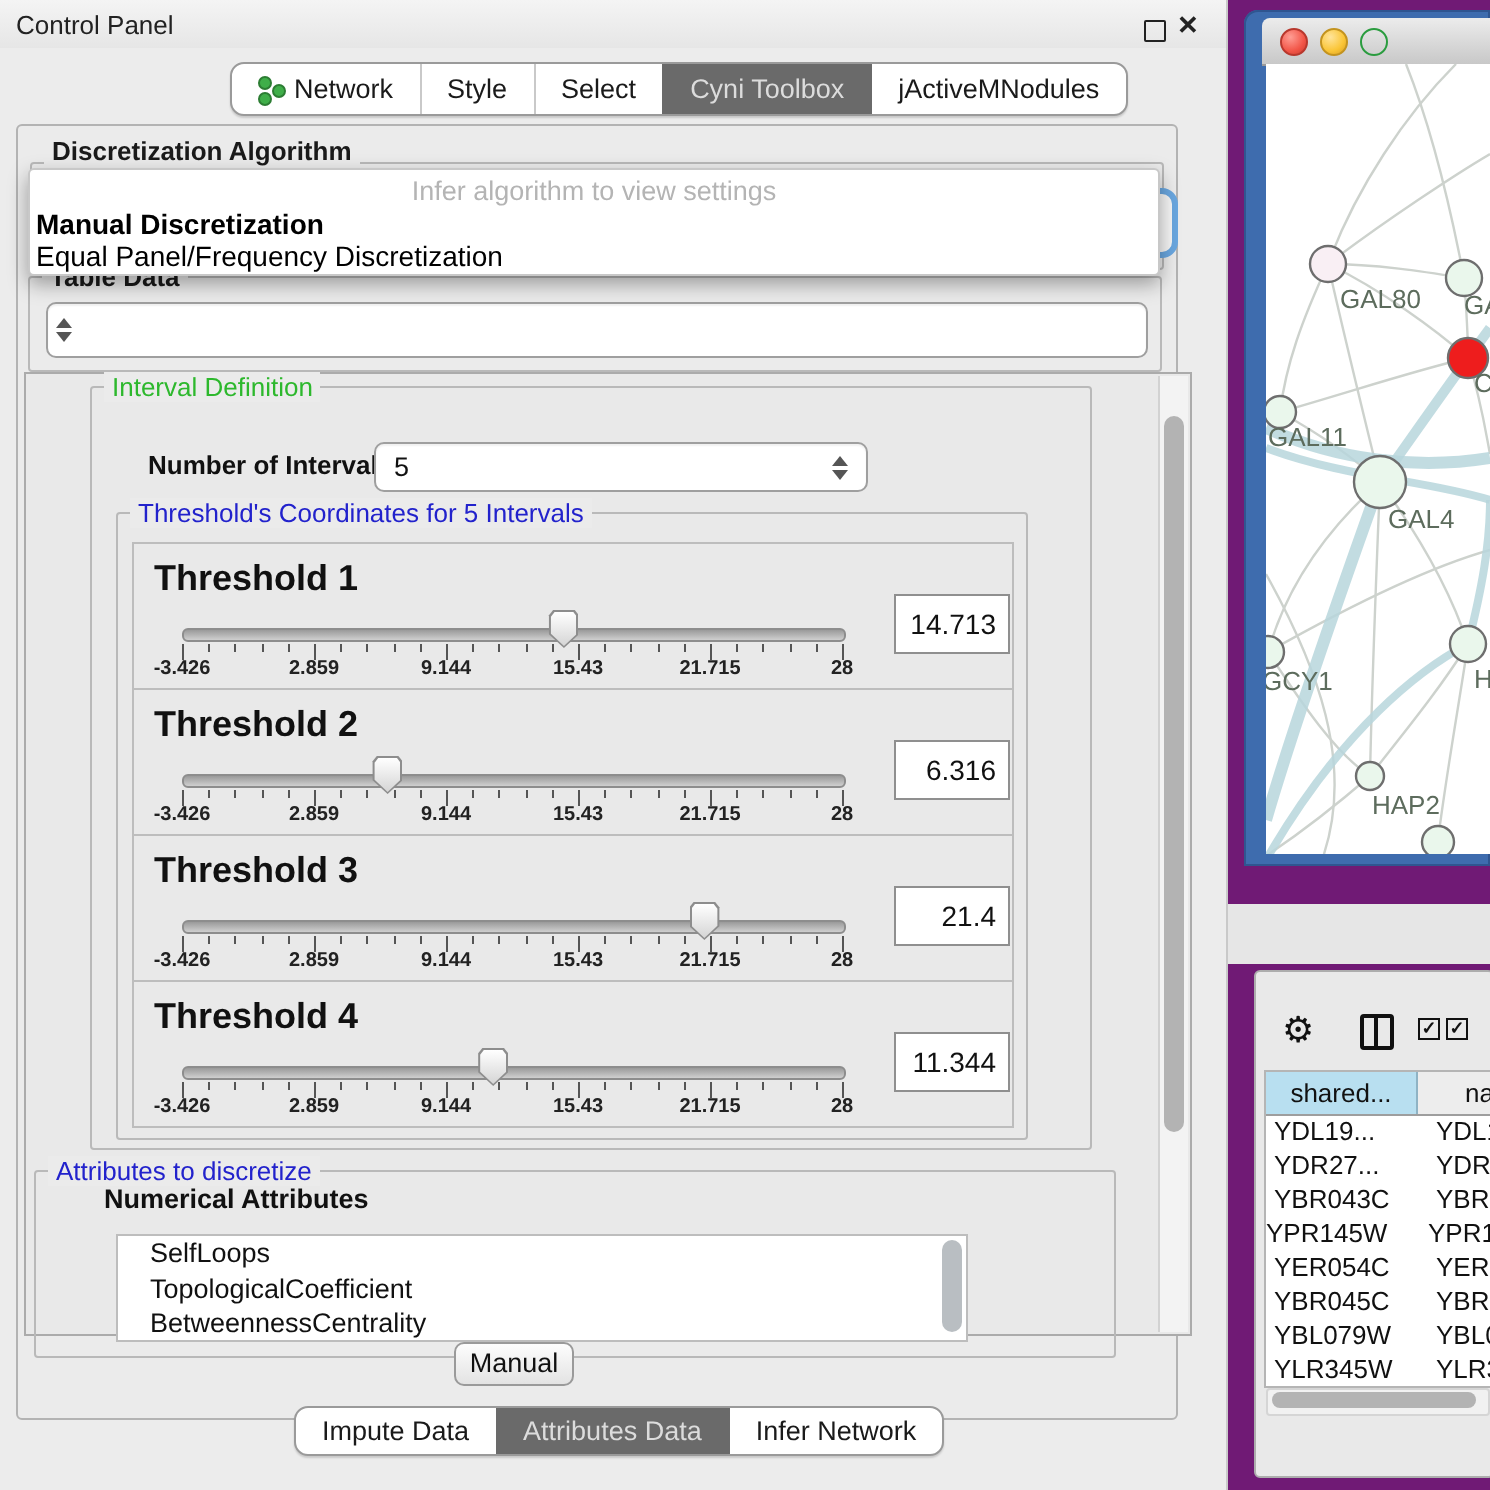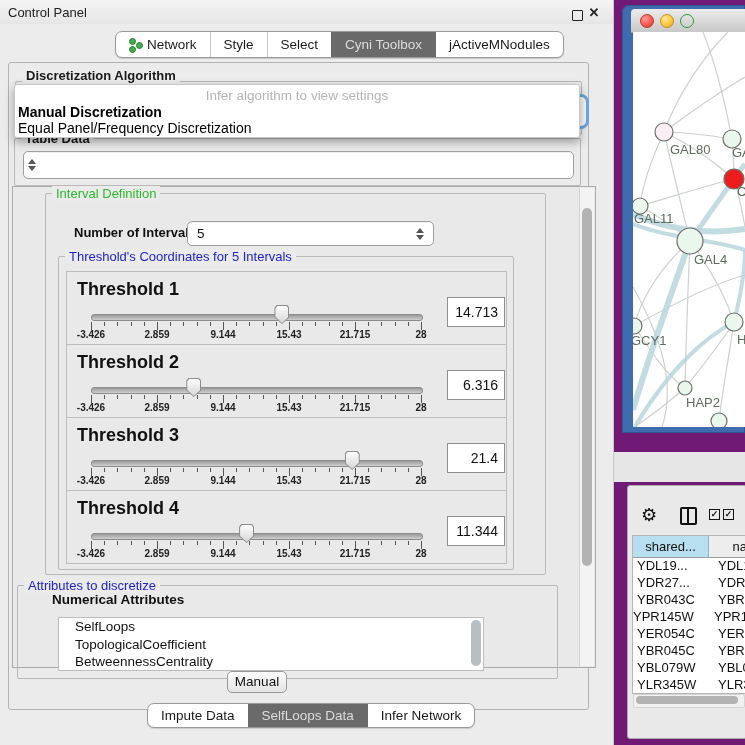--- a/index.html
+++ b/index.html
@@ -352,21 +352,21 @@
       </div>
     </div>
 
     <div id="apply-btn" class="abs">Manual</div>
 
     <div id="btabs" class="abs">
         <div class="tab">
           <span>Impute Data</span>
         </div>
         <div class="tab sel">
-          <span>SelfLoops Data</span>
+          <span>Attributes Data</span>
         </div>
         <div class="tab">
           <span>Infer Network</span>
         </div>
       </div>
   </div>
 
   <div id="netwin" class="abs">
     <div id="net-titlebar" class="abs">
       <span class="light" style="left:9px;background:radial-gradient(circle at 35% 30%,#ff9d94,#f25648 60%,#c93a2e);border:1px solid #b8382d;"></span>

